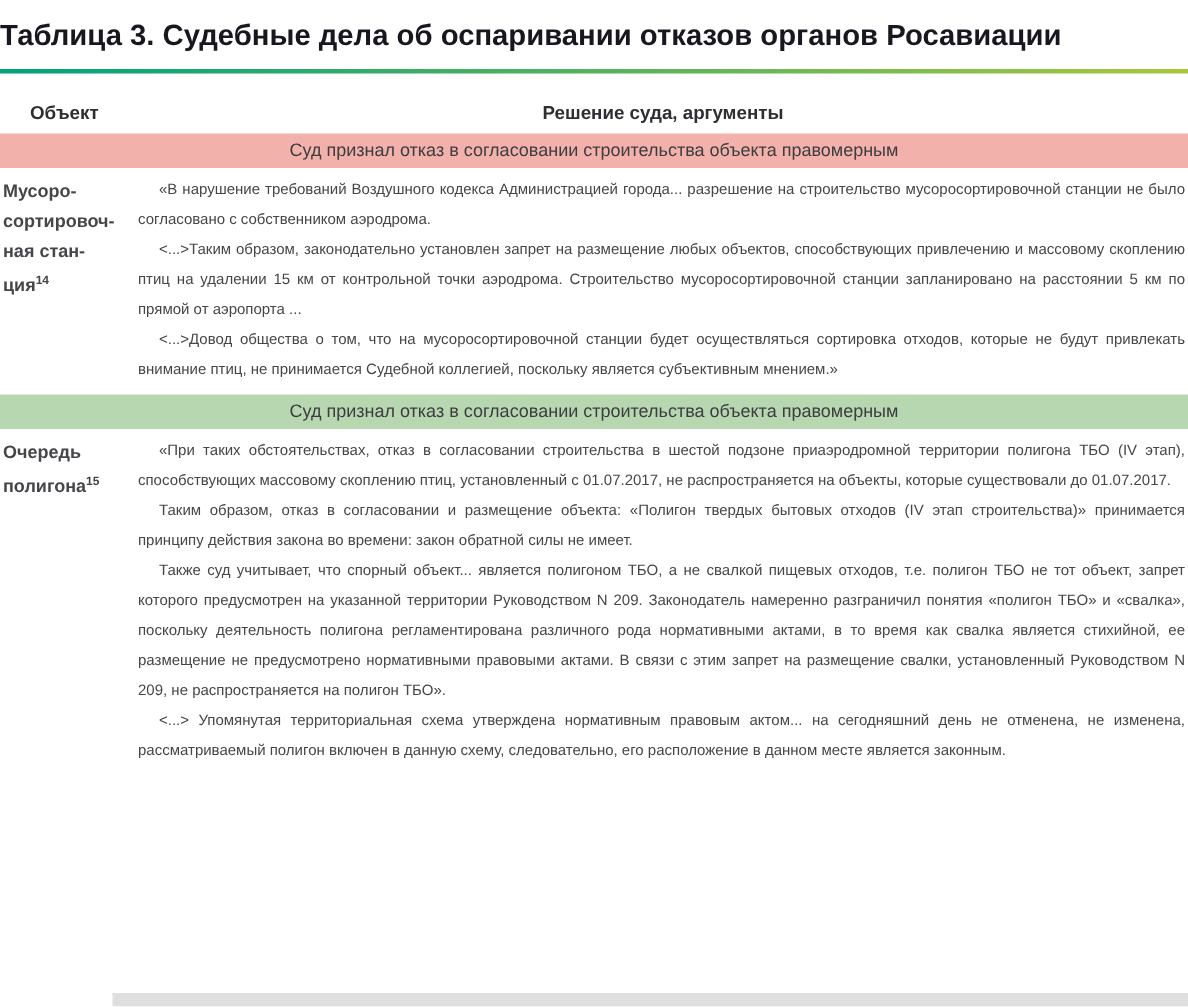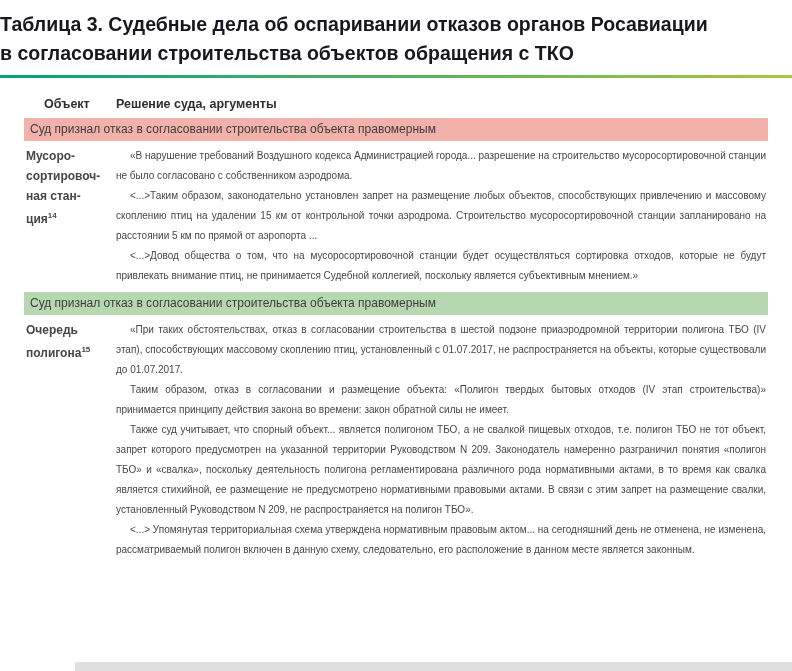--- a/index.html
+++ b/index.html
@@ -17,34 +17,34 @@
     font-size: 19.5px;
     font-weight: bold;
     line-height: 29px;
     color: #17171f;
   }
   .accent-rule {
     height: 3px;
     margin-top: 7px;
     background: linear-gradient(90deg, #00a27c 0%, #5cb35c 55%, #a8c73e 100%);
   }
-  .table-wrap { margin: 0 24px; }
+  .table-wrap { margin: 0 0; }
   .col-header-row {
     display: grid;
     grid-template-columns: 92px 1fr;
     margin-top: 19px;
     margin-bottom: 7px;
     font-size: 12.5px;
     font-weight: bold;
     color: #2e2e33;
   }
   .col-header-object { padding-left: 20px; }
-  .col-header-decision { text-align: left; }
+  .col-header-decision { text-align: center; }
   .banner {
-    text-align: left;
+    text-align: center;
     font-size: 12px;
     line-height: 15px;
     padding: 4px 6px;
     color: #3d3d40;
   }
   .banner.red   { background: #f2b1ab; }
   .banner.green { background: #b7d7b1; margin-top: 6px; }
   .section-row {
     display: grid;
     grid-template-columns: 92px 1fr;
@@ -74,21 +74,20 @@
     left: 75px; right: 0; bottom: 0;
     height: 9px;
     background: #dfdfdf;
   }
 </style>
 </head>
 <body>
 
 <div class="page-title">
   <div>Таблица 3. Судебные дела об оспаривании отказов органов Росавиации</div>
-  <div>в согласовании строительства объектов обращения с ТКО</div>
 </div>
 
 <div class="accent-rule"></div>
 
 <div class="table-wrap">
 
   <div class="col-header-row">
     <div class="col-header-object">Объект</div>
     <div class="col-header-decision">Решение суда, аргументы</div>
   </div>

